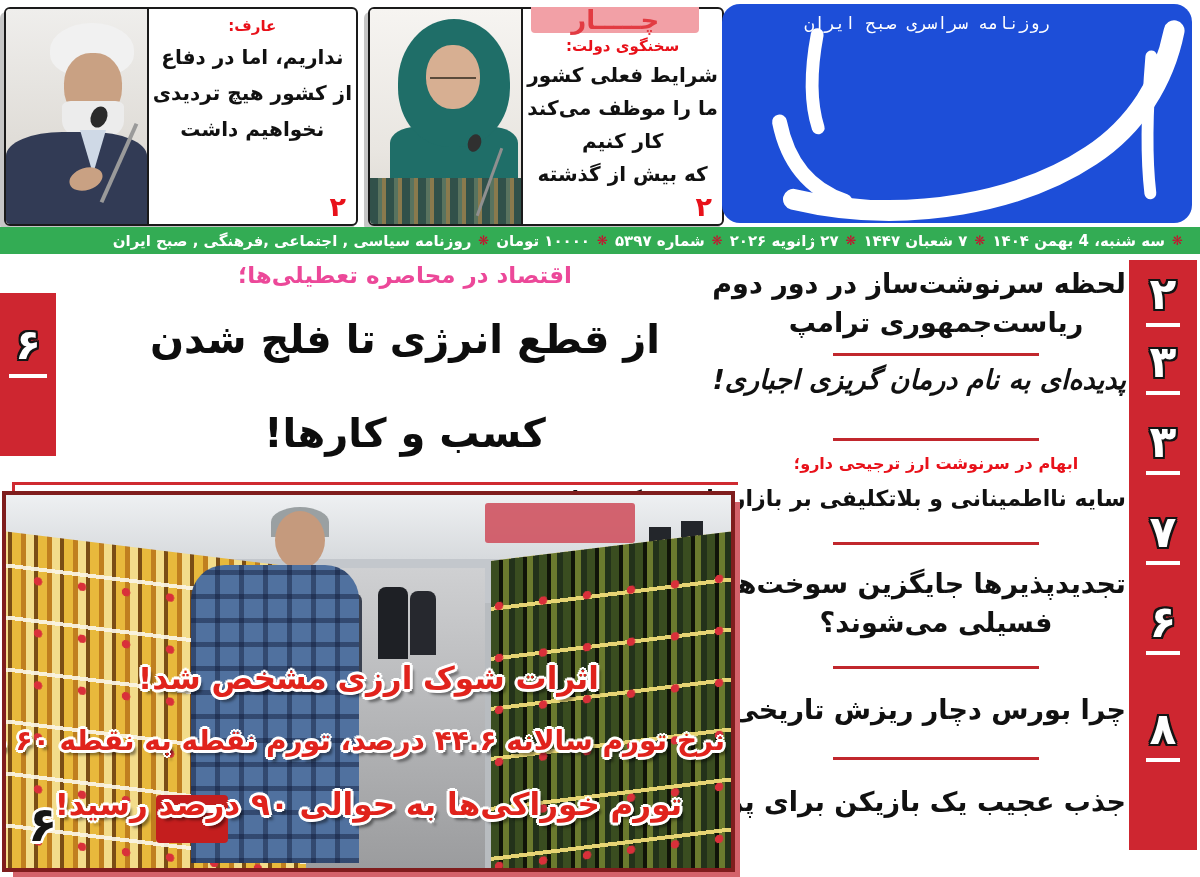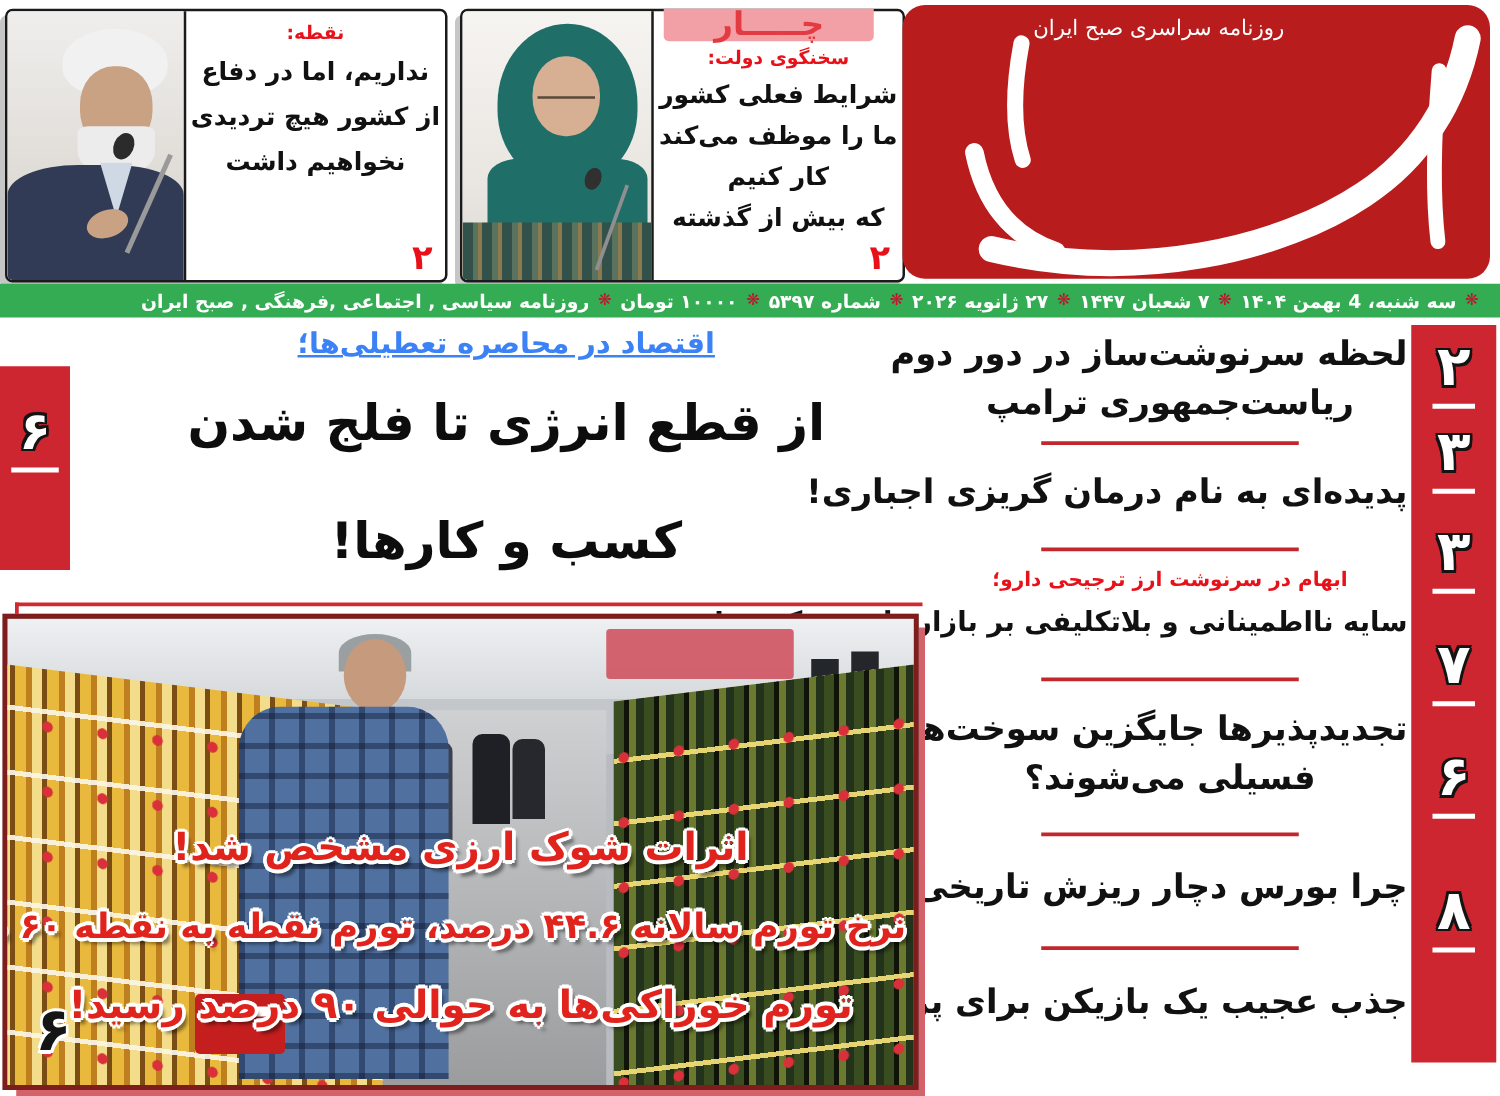--- a/index.html
+++ b/index.html
@@ -37,33 +37,33 @@
           background:repeating-linear-gradient(90deg,#31514a 0 8px,#59735f 8px 12px,#8a7a4d 12px 16px);}
   .mic2{position:absolute;bottom:6px;right:30px;width:3px;height:72px;background:#8f8f8f;transform:rotate(20deg);}
   .micHead2{position:absolute;bottom:72px;right:40px;width:13px;height:18px;background:#303030;border-radius:50%;transform:rotate(20deg);}
 
   .watermark{position:absolute;top:-2px;left:8px;height:26px;min-width:168px;background:#f2a0a6;
              border-radius:0 0 4px 4px;display:flex;align-items:center;justify-content:center;
              font-weight:800;font-size:21px;color:#fff;direction:rtl;line-height:24px;}
   .watermark .wmfirst{color:#e23b42;font-size:26px;}
 
   
-  .logo{left:722px;top:4px;width:470px;height:219px;background:#b91c1c;border-radius:18px;}
+  .logo{left:722px;top:4px;width:470px;height:219px;background:#1d4ed8;border-radius:18px;font-family:Liberation Mono, monospace;}
   .tagline{position:absolute;top:9px;left:60px;right:120px;text-align:center;color:#fff;
            font-size:17px;font-weight:400;letter-spacing:1px;}
 
   
   .dateline{left:0;top:227px;width:1200px;height:27px;background:#33AC54;display:flex;direction:rtl;
             align-items:center;padding-right:10px;box-sizing:border-box;color:#fff;font-weight:800;
             font-size:15px;white-space:nowrap;overflow:hidden;}
   .dateline .star{color:#c8102e;font-size:13px;margin:0 7px;}
 
   
   .lead{left:62px;top:262px;width:686px;text-align:center;}
-  .kicker{color:#3b82f6;font-weight:800;font-size:23px;margin-bottom:4px;white-space:nowrap;text-decoration:underline;}
+  .kicker{color:#ec4899;font-weight:800;font-size:23px;margin-bottom:4px;white-space:nowrap;}
   .hl{color:#0d0d0d;font-weight:800;font-size:40px;line-height:94px;white-space:nowrap;}
 
   
   .left-tab{left:0;top:293px;width:56px;height:163px;background:#CE2630;text-align:center;}
   .strip{left:1129px;top:260px;width:68px;height:590px;background:#CE2630;}
   .snum{color:#fff;font-weight:800;font-size:44px;line-height:48px;
         text-shadow:-2px -2px 0 #141414,2px -2px 0 #141414,-2px 2px 0 #141414,2px 2px 0 #141414,
                     0 -2px 0 #141414,0 2px 0 #141414,-2px 0 0 #141414,2px 0 0 #141414;}
   .sdash{width:34px;height:4px;background:#fff;margin:5px auto 0;}
   .scell{position:absolute;left:0;width:100%;text-align:center;}
@@ -136,21 +136,21 @@
       <div class="hair1"></div>
       <div class="face1"></div>
       <div class="beard1"></div>
       <div class="suit1"></div>
       <div class="shirt1"></div>
       <div class="mic1"></div>
       <div class="micHead1"></div>
       <div class="hand1"></div>
     </div>
     <div class="qtext">
-      <div class="speaker">نقطه:</div>
+      <div class="speaker">عارف:</div>
       <div class="qline">نداریم، اما در دفاع</div>
       <div class="qline">از کشور هیچ تردیدی</div>
       <div class="qline">نخواهیم داشت</div>
       <div class="qpage">۲</div>
     </div>
   </div>
 
   <div class="qbox" style="left:368px;width:352px;">
     <div class="qphoto">
       <div class="ph-bg2"></div>
@@ -213,21 +213,21 @@
     <div class="sdash"></div>
   </div>
 
   <div class="abs rcol">
     <div class="ritem" style="top:4px;">
       <div class="rline">لحظه سرنوشت‌ساز در دور دوم</div>
       <div class="rline">ریاست‌جمهوری ترامپ</div>
     </div>
     <div class="rul" style="top:93px;"></div>
 
-    <div class="ritem" style="top:114px;">
+    <div class="ritem" style="top:100px;font-style:italic;">
       <div class="rline">پدیده‌ای به نام درمان گریزی اجباری!</div>
     </div>
     <div class="rul" style="top:178px;"></div>
 
     <div class="ritem" style="top:194px;">
       <div class="rkicker">ابهام در سرنوشت ارز ترجیحی دارو؛</div>
       <div class="rline small">سایه نااطمینانی و بلاتکلیفی بر بازار دارویی کشور!</div>
     </div>
     <div class="rul" style="top:282px;"></div>
 

